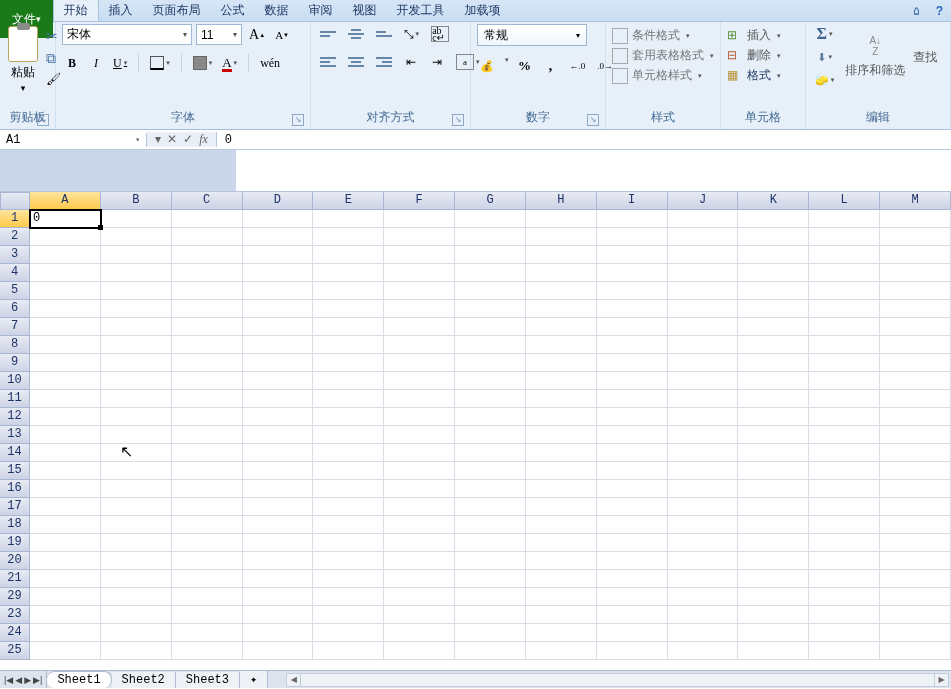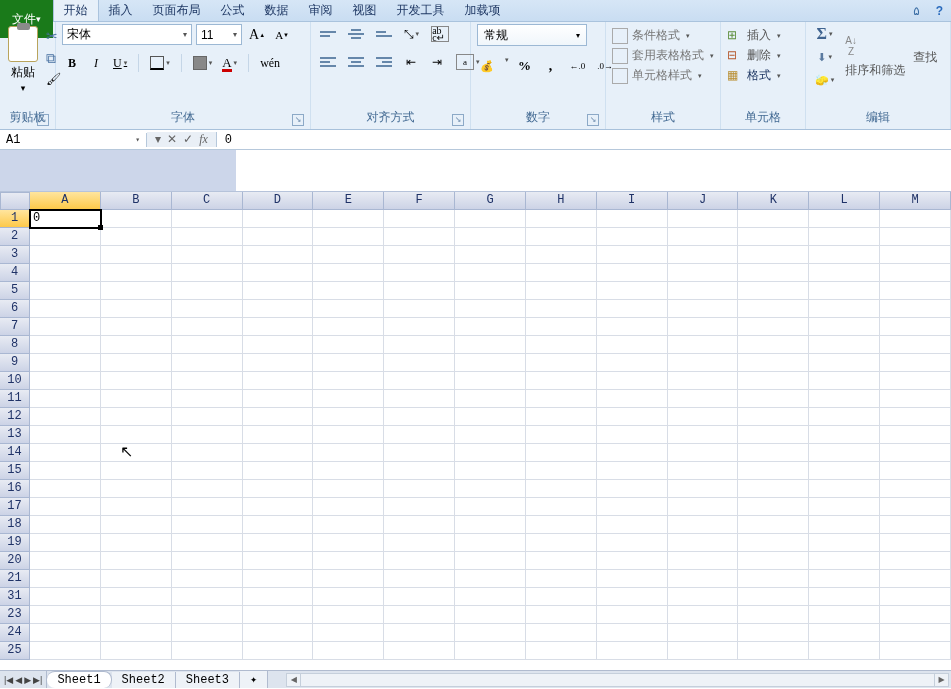--- a/index.html
+++ b/index.html
@@ -606,21 +606,21 @@
               <span class="sigma"></span>
               <span class="dd-arrow">▾</span>
             </span>
           <span class="btn-sm fill-dn">
               <span class="dd-arrow">▾</span>
             </span>
           <span class="btn-sm clear">
               <span class="dd-arrow">▾</span>
             </span>
         </div>
-        <div style="display:flex;flex-direction:column;align-items:flex-start;gap:5px">
+        <div style="display:flex;flex-direction:column;align-items:center;gap:5px">
           <span class="sort-ic"></span>
           <span style="font-size:12px;color:#555">排序和筛选</span>
         </div>
         <div style="display:flex;flex-direction:column;align-items:center;color:#555">
           <span>查找</span>
         </div>
       </div>
     </div>
     <div class="group-label"><span>编辑</span></div>
   </div>
@@ -679,21 +679,21 @@
       <div class="row-h">12</div>
       <div class="row-h">13</div>
       <div class="row-h">14</div>
       <div class="row-h">15</div>
       <div class="row-h">16</div>
       <div class="row-h">17</div>
       <div class="row-h">18</div>
       <div class="row-h">19</div>
       <div class="row-h">20</div>
       <div class="row-h">21</div>
-      <div class="row-h">31</div>
+      <div class="row-h">29</div>
       <div class="row-h">23</div>
       <div class="row-h">24</div>
       <div class="row-h">25</div>
     </div>
   <div class="cells" id="cells">
       <div class="cell-grid-row">
         <div class="cell selected">0</div>
         <div class="cell"></div>
         <div class="cell"></div>
         <div class="cell"></div>

